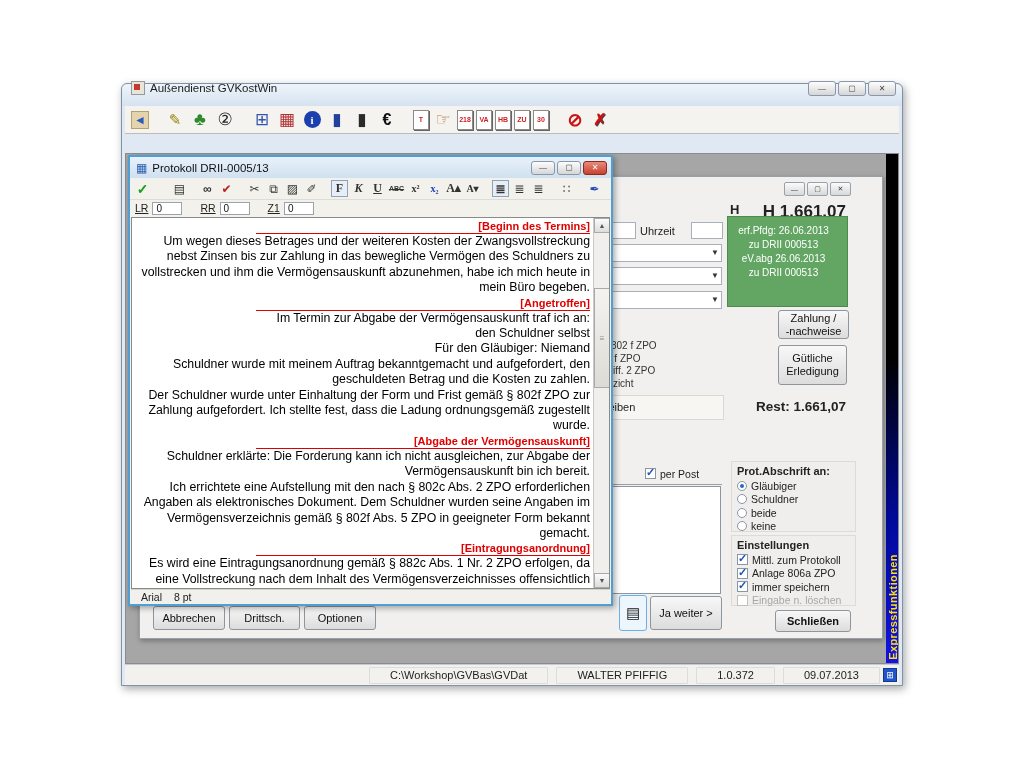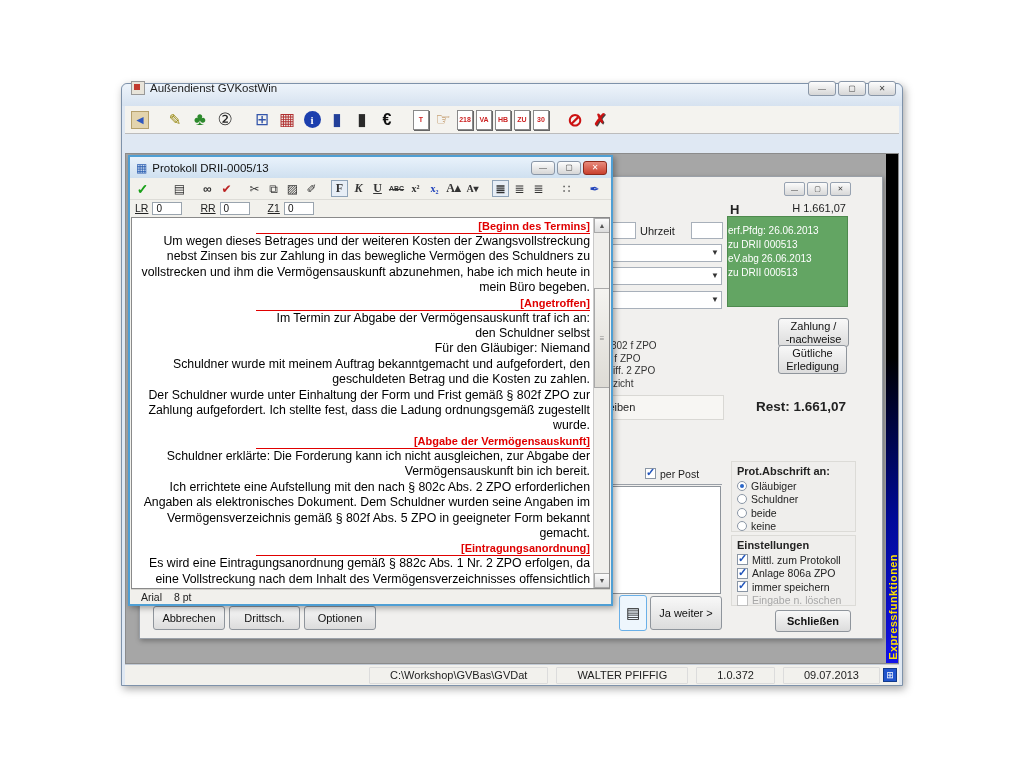--- a/index.html
+++ b/index.html
@@ -57,23 +57,23 @@
   .fwbtn { width:21px; height:14px; display:flex; align-items:center; justify-content:center; font-size:7px; color:#444;
     background:linear-gradient(#fbfbfb,#d8d8d8); border:1px solid #97a2b1; border-radius:2px; }
   .field { position:absolute; background:#fff; border:1px solid #a8b0ba; height:17px; }
   .combo { position:absolute; background:#fff; border:1px solid #a8b0ba; height:18px; width:117px; }
   .combo .arr { position:absolute; right:2px; top:3px; font-size:8px; color:#333; }
   .lbl { position:absolute; font-size:11px; color:#222; }
   .small-lbl { position:absolute; font-size:10px; color:#333;margin-top:28px; }
   .panel-lite { position:absolute; background:#f7f6f3; border:1px solid #d9d8d4; }
   .white-list { position:absolute; background:#fff; border:1px solid #8f959c; }
   .h-short { position:absolute; left:590px; top:25px; font-weight:bold; font-size:13px; }
-  .h-amount { position:absolute; right:36px; top:25px; font-weight:normal; font-size:11px; }
+  .h-amount { position:absolute; right:36px; top:25px; font-weight:bold; font-size:17px; }
   .green-box { position:absolute; left:587px; top:39px; width:121px; height:91px; background:#63a563;
-    border:1px solid #4e8a4e; color:#fff; font-size:10px; text-align:left; padding:7px 8px 0 0; line-height:14px; }
+    border:1px solid #4e8a4e; color:#fff; font-size:10px; text-align:center; padding:7px 8px 0 0; line-height:14px; }
   .btn { display:flex; align-items:center; justify-content:center; text-align:center;
     background:linear-gradient(#f8f8f8,#dcdcdc); border:1px solid #8f959c; border-radius:3px; font-size:11px; color:#111; }
   .btn2l { flex-direction:column; line-height:13px; }
   .rest { position:absolute; right:36px; top:222px; font-weight:bold; font-size:13.5px; }
   .group { position:absolute; background:#efeeec; border:1px solid #dcdbd7; padding:3px 5px; }
   .group .ghead { font-weight:bold; font-size:11px; margin-bottom:2px; }
   .opt { display:flex; align-items:center; gap:4px; height:13.5px; font-size:10.5px; }
   .rb { width:10px; height:10px; border-radius:50%; border:1px solid #8a96a5; background:#fff; position:relative; flex:0 0 auto; }
   .rb.selected::after { content:""; position:absolute; left:2px; top:2px; width:4px; height:4px; border-radius:50%; background:#2a66c8; }
   .cb { width:11px; height:11px; border:1px solid #8a96a5; background:#fff; position:relative; flex:0 0 auto; }
@@ -221,25 +221,25 @@
         <span class="h-short">H</span>
         <span class="h-amount">H 1.661,07</span>
 
         <div class="green-box">
           <div>erf.Pfdg: 26.06.2013</div>
           <div>zu DRII 000513</div>
           <div>eV.abg 26.06.2013</div>
           <div>zu DRII 000513</div>
         </div>
 
-        <div class="btn btn2l" style="position:absolute; left:638px; top:133px; width:71px; height:29px;margin-top:8px;">
+        <div class="btn btn2l" style="position:absolute; left:638px; top:133px; width:71px; height:29px;">
           <span>Zahlung /</span>
           <span>-nachweise</span>
         </div>
-        <div class="btn btn2l" style="position:absolute; left:638px; top:168px; width:69px; height:29px;">
+        <div class="btn btn2l" style="position:absolute; left:638px; top:168px; width:69px; height:40px;">
           <span>Gütliche</span>
           <span>Erledigung</span>
         </div>
 
         <span class="rest">Rest: 1.661,07</span>
 
         <div class="group" style="left:591px; top:284px; width:125px; height:71px;">
           <div class="ghead">Prot.Abschrift an:</div>
           <div class="opt">
             <span class="rb selected"></span>

